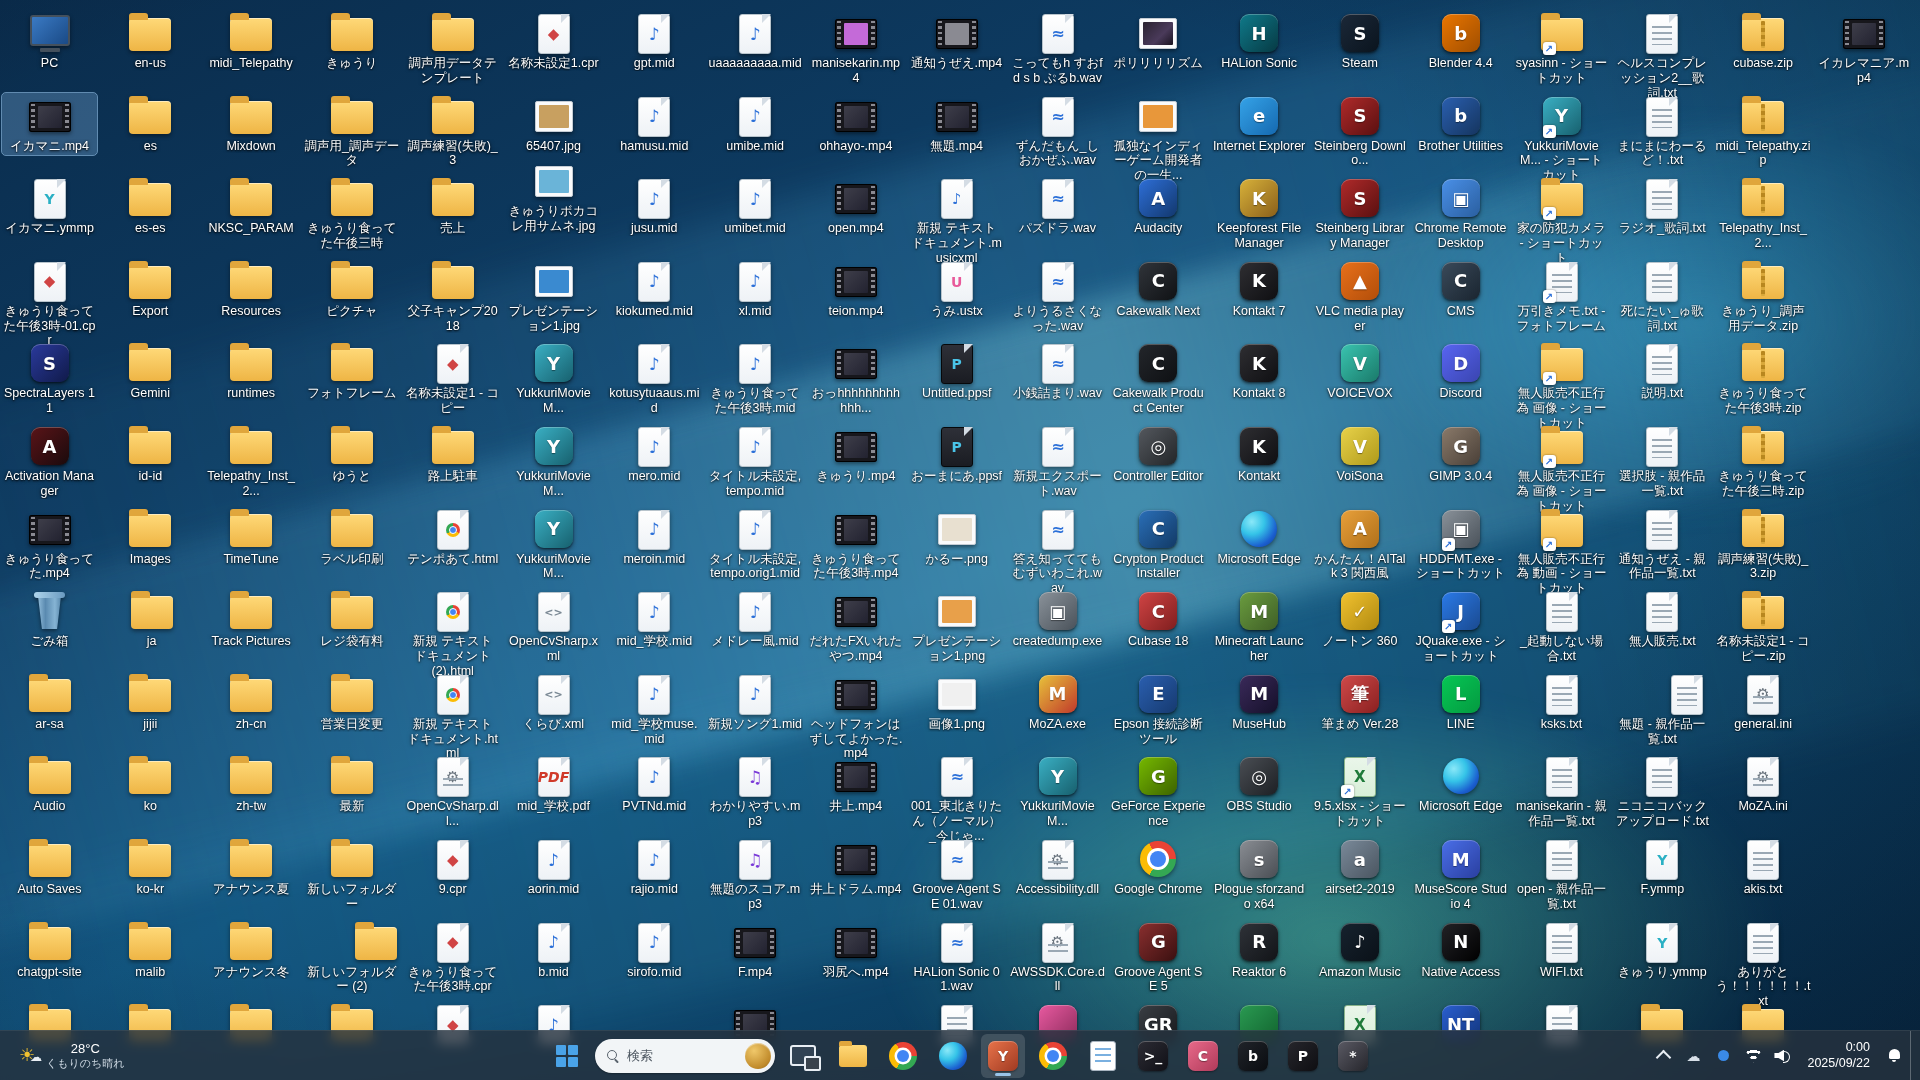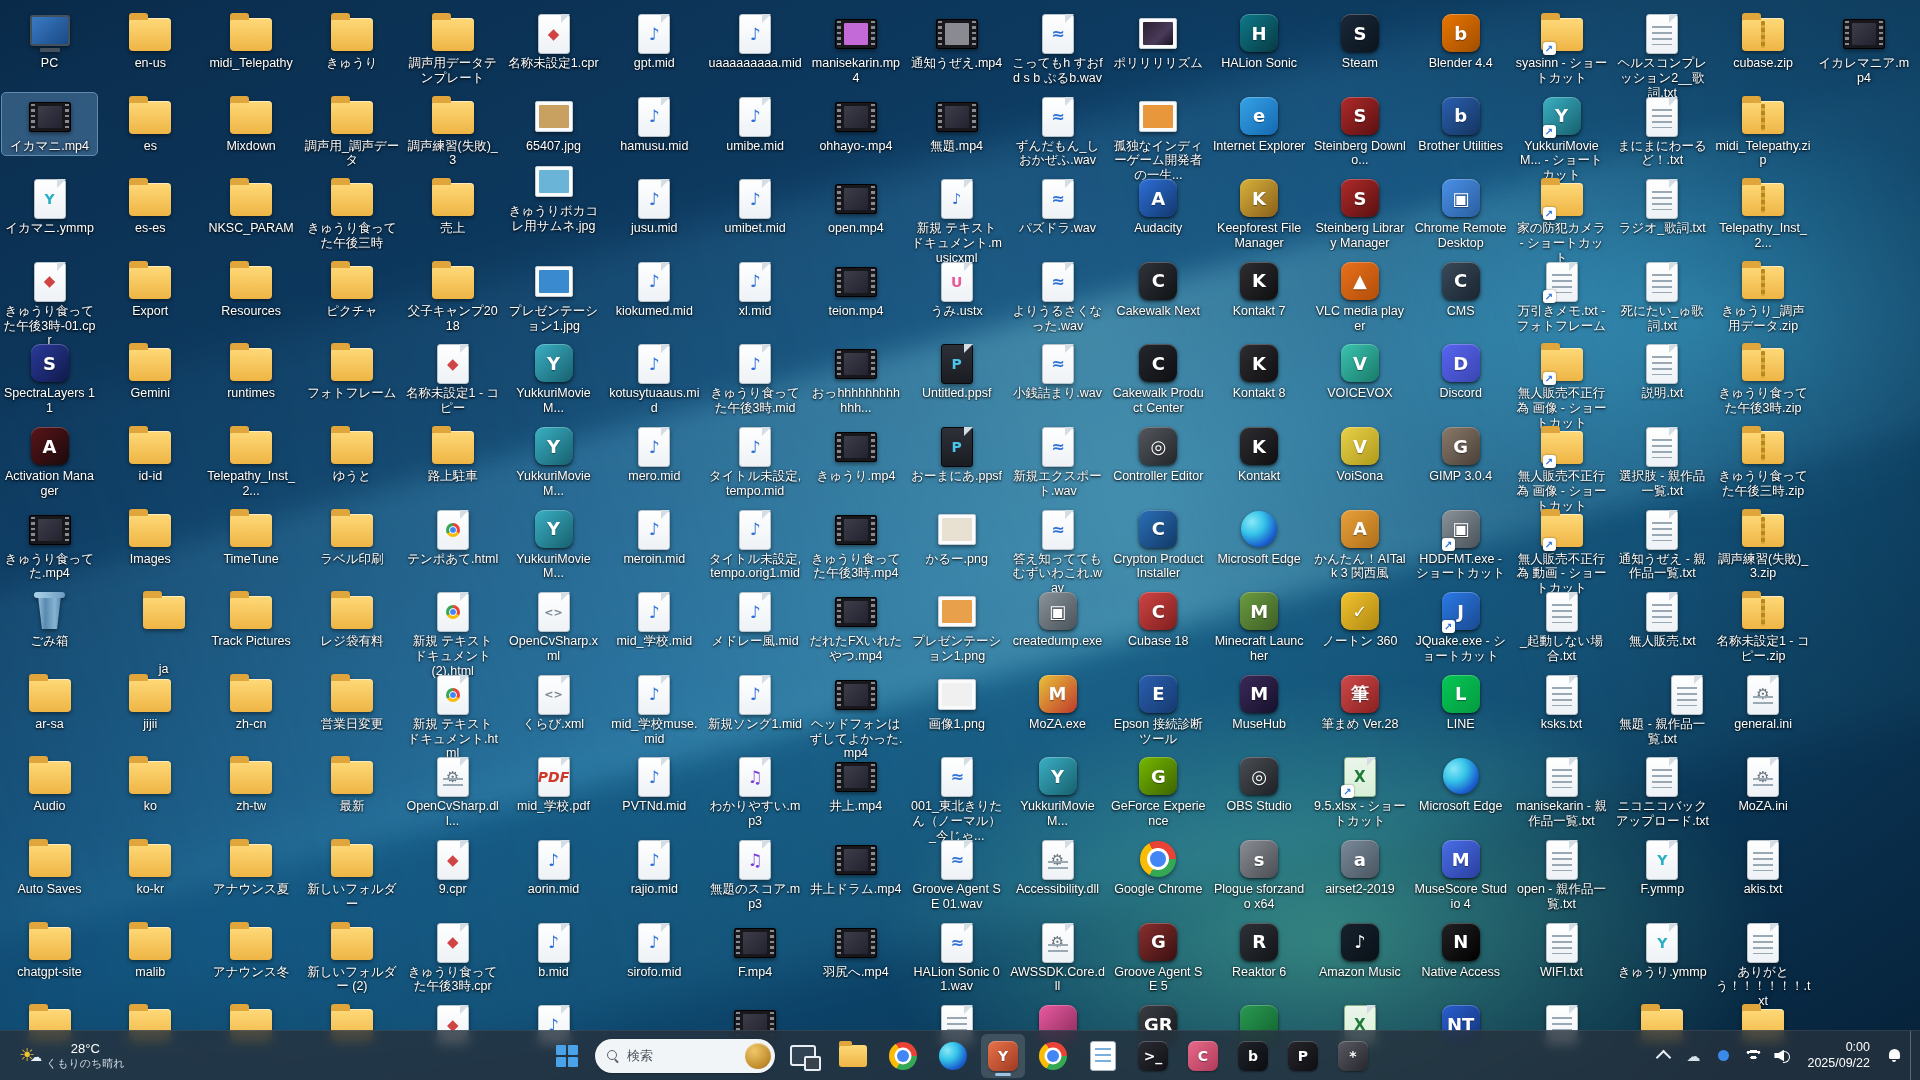--- a/index.html
+++ b/index.html
@@ -258,21 +258,21 @@
           <i class="shape k-folder"></i>
         </span>
         <div class="lbl">id-id</div>
       </div>
       <div class="di" style="left: 102.8px; top: 505.6px;">
         <span class="gl">
           <i class="shape k-folder"></i>
         </span>
         <div class="lbl">Images</div>
       </div>
-      <div class="di" style="left: 116px; top: 588.2px; gap: 28px;">
+      <div class="di" style="left: 104px; top: 588.2px;">
         <span class="gl">
           <i class="shape k-folder"></i>
         </span>
         <div class="lbl">ja</div>
       </div>
       <div class="di" style="left: 102.8px; top: 670.8px;">
         <span class="gl">
           <i class="shape k-folder"></i>
         </span>
         <div class="lbl">jijii</div>
@@ -438,21 +438,21 @@
           <i class="shape k-folder"></i>
         </span>
         <div class="lbl">最新</div>
       </div>
       <div class="di" style="left: 304.4px; top: 836px;">
         <span class="gl">
           <i class="shape k-folder"></i>
         </span>
         <div class="lbl">新しいフォルダー</div>
       </div>
-      <div class="di" style="left: 304.4px; top: 918.6px;">
+      <div class="di" style="left: 304.4px; top: 918.6px; align-items: flex-end;">
         <span class="gl">
           <i class="shape k-folder"></i>
         </span>
         <div class="lbl">新しいフォルダー (2)</div>
       </div>
       <div class="di" style="left: 304.4px; top: 1001.2px;">
         <span class="gl">
           <i class="shape k-folder"></i>
         </span>
         <div class="lbl"></div>

